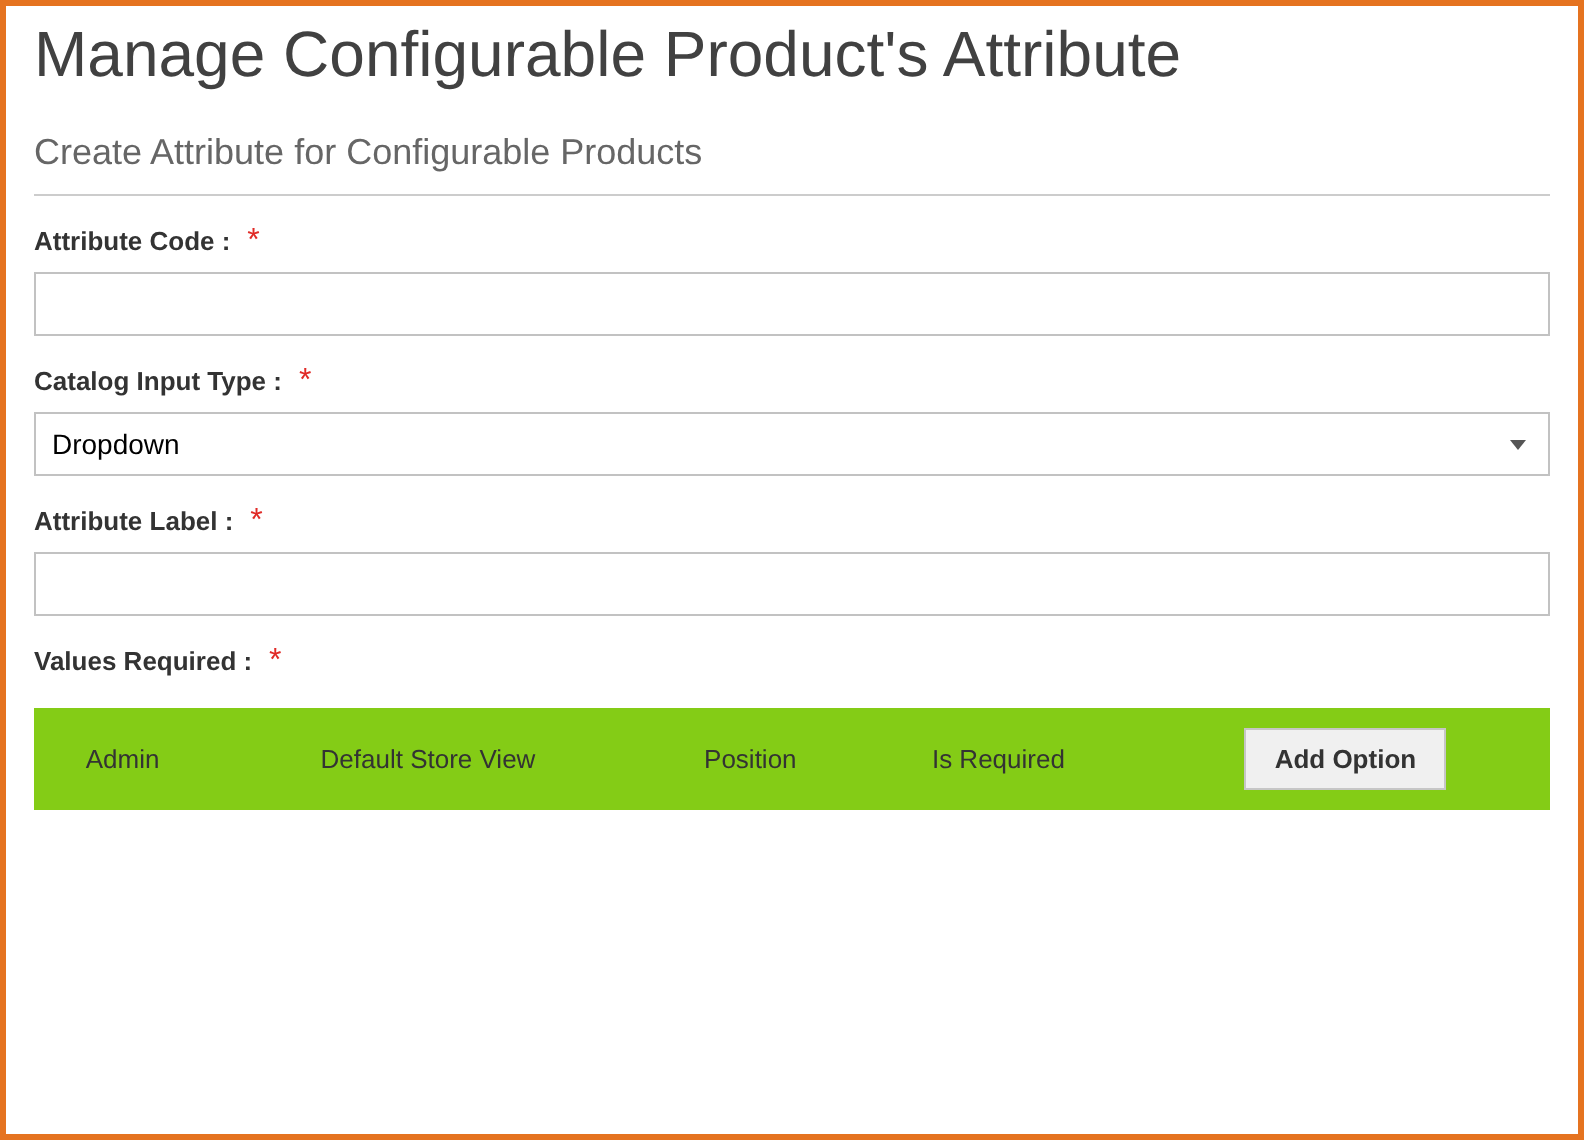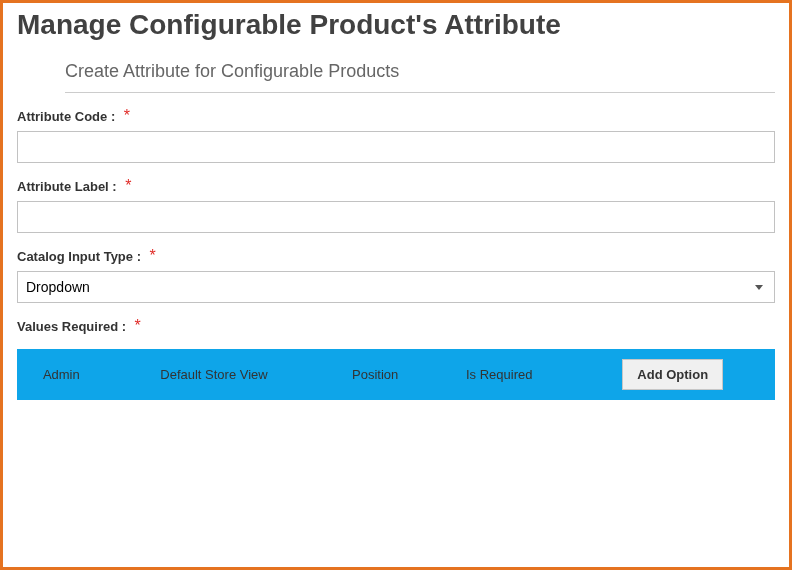--- a/index.html
+++ b/index.html
@@ -7,33 +7,32 @@
     font-family: -apple-system, Helvetica, Arial, sans-serif;
     background: #fff;
     width: 792px;
     height: 570px;
     border: 3px solid #e57320;
   }
   .page {
     padding: 6px 14px 14px 14px;
   }
   h1.page-title {
-    font-weight: 700;
-    font-size: 28px;
+    font-weight: 400;
+    font-size: 32px;
     color: #414141;
     margin-bottom: 20px;
   }
   h2.sub-title {
     font-weight: 400;
     font-size: 18px;
     color: #666;
     padding-bottom: 10px;
     border-bottom: 1px solid #ccc;
     margin-bottom: 14px;
-    margin-left: 48px;
   }
   .field { margin-bottom: 14px; }
   .field-label {
     font-weight: 700;
     font-size: 13px;
     color: #333;
   }
   .req { color: #e02b27; margin-left: 4px; font-weight: 400; }
   .text-input, .select {
     width: 100%;
@@ -67,21 +66,21 @@
   .options-table {
     width: 100%;
     border-collapse: collapse;
     margin-top: 6px;
   }
   .options-table th, .options-table td {
     padding: 10px 6px;
     text-align: center;
     font-size: 13px;
   }
-  .options-table thead tr { background: #0ea5e9; }
+  .options-table thead tr { background: #84cc16; }
   .options-table thead th { font-weight: 400; color: #333; }
   .options-table tbody tr.row-stripe { background: #eef4f4; }
   .options-table tbody tr.row-white { background: #fff; }
   .cell-input {
     width: 140px;
     height: 28px;
     border: 1px solid #c2c2c2;
     padding: 2px 6px;
     font-family: inherit;
   }
@@ -105,33 +104,33 @@
   <h1 class="page-title">Manage Configurable Product's Attribute</h1>
   <h2 class="sub-title">Create Attribute for Configurable Products</h2>
 
   <div class="field">
     <span class="field-label">Attribute Code :</span>
     <span class="req">*</span>
     <input type="text" class="text-input" value="" style="">
   </div>
 
   <div class="field">
-    <span class="field-label">Attribute Label :</span>
-    <span class="req">*</span>
-    <input type="text" class="text-input" value="" style="">
-  </div>
-
-  <div class="field">
     <span class="field-label">Catalog Input Type :</span>
     <span class="req">*</span>
     <div class="select-wrap">
       <select class="select">
         <option>Dropdown</option>
       </select>
     </div>
+  </div>
+
+  <div class="field">
+    <span class="field-label">Attribute Label :</span>
+    <span class="req">*</span>
+    <input type="text" class="text-input" value="" style="">
   </div>
 
   <div class="field">
     <span class="field-label">Values Required :</span>
     <span class="req">*</span>
   </div>
 
   <table class="options-table">
     <thead>
       <tr>

